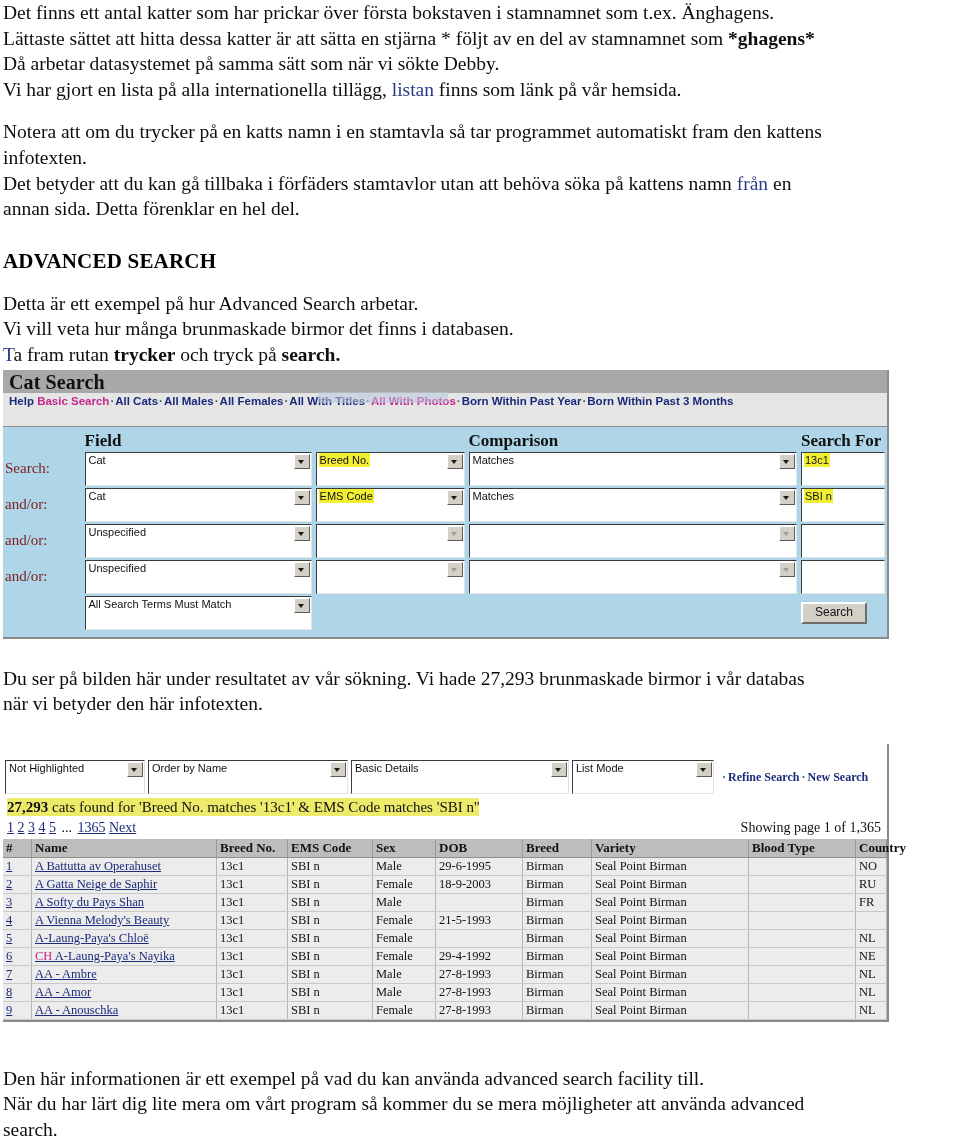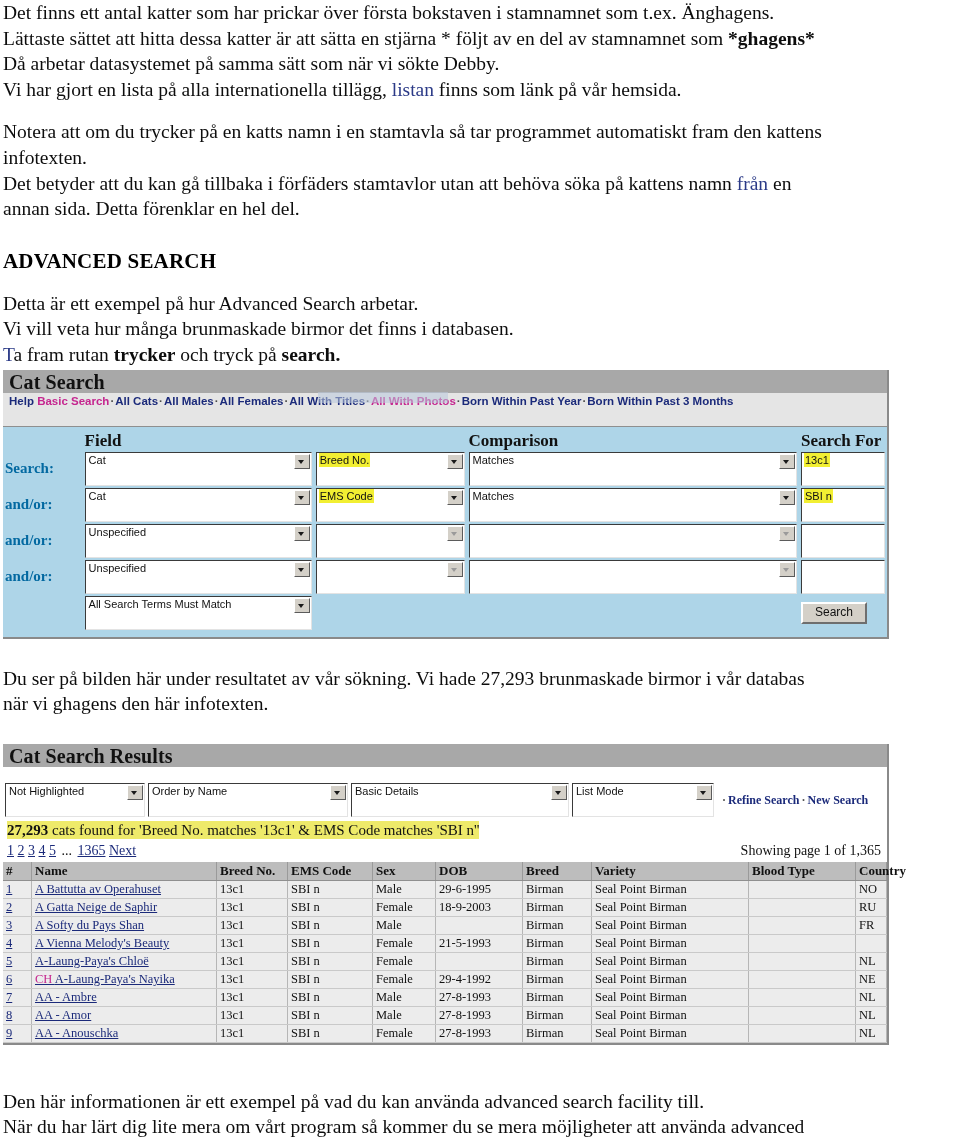--- a/index.html
+++ b/index.html
@@ -107,22 +107,22 @@
     font-family: "Liberation Serif", "DejaVu Serif", serif;
     font-size: 17px;
     font-weight: bold;
     color: #111;
     padding-left: 4px;
     line-height: 19px;
   }
   .rowlab {
     font-family: "Liberation Serif", "DejaVu Serif", serif;
     font-size: 15px;
-    font-weight: bold;
-    color: #0369a1;
+    font-weight: normal;
+    color: #7f1d1d;
     padding-left: 6px;
     white-space: nowrap;
   }
 
   .sel, .txt {
     position: relative;
     box-sizing: border-box;
     height: 34px;
     background: #ffffff;
     border-top: 1px solid #3a3a3a;
@@ -413,29 +413,26 @@
         </tr>
       </tbody>
         </table>
     </div>
   </div>
 
   <div class="gap-lg"></div>
 
   <div class="prose">
     <p>Du ser på bilden här under resultatet av vår sökning. Vi hade 27,293 brunmaskade birmor i vår databas</p>
-    <p>när vi ghagens den här infotexten.</p>
+    <p>när vi betyder den här infotexten.</p>
   </div>
 
   <div class="gap-lg"></div>
 
   <div class="shot">
-    <div class="shot-titlebar">
-      <span class="shot-title">Cat Search Results</span>
-    </div>
 
     <div class="res-toolbar">
       <div class="sel" style="width:140px">
         <span>Not Highlighted</span>
         <span class="arrow"></span>
       </div><div class="sel" style="width:200px">
         <span>Order by Name</span>
         <span class="arrow"></span>
       </div><div class="sel" style="width:218px">
         <span>Basic Details</span>

